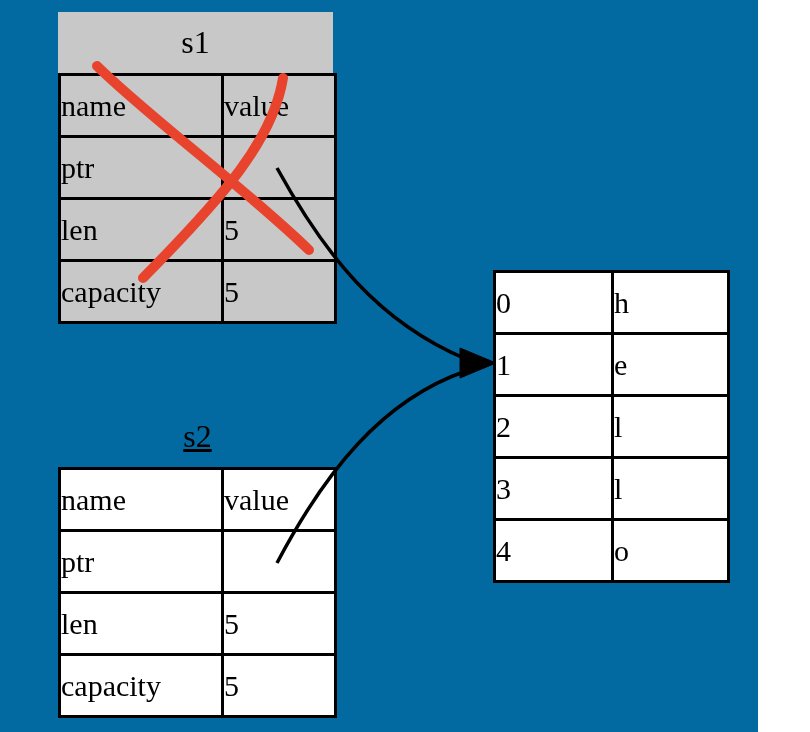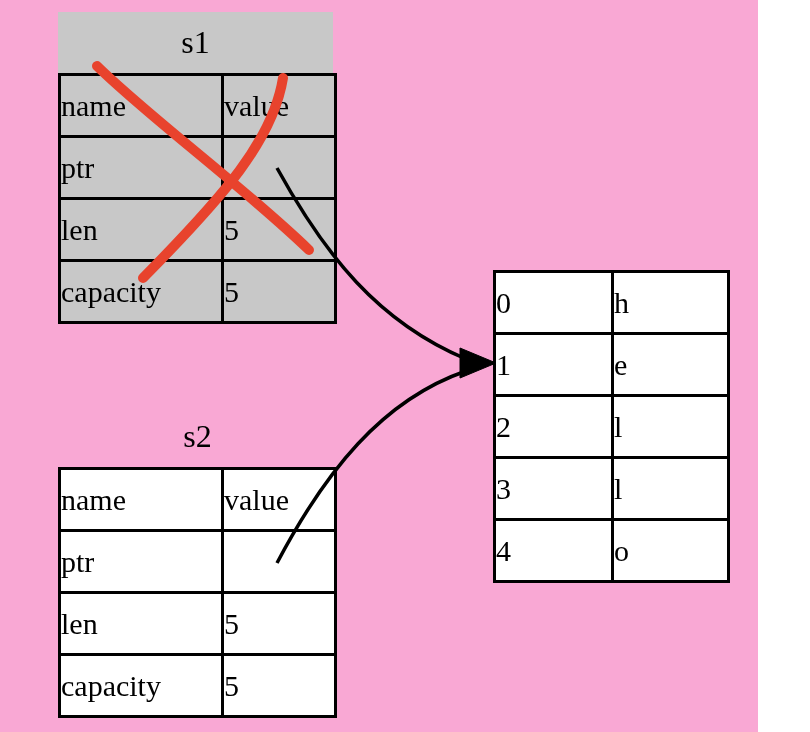--- a/index.html
+++ b/index.html
@@ -1,20 +1,20 @@
 <!DOCTYPE html>
 <html><head>
 <meta charset="utf-8">
 <style>
   html, body { margin: 0; padding: 0; background: #ffffff; }
   #canvas {
     position: relative;
     width: 758px;
     height: 732px;
-    background: #f9a8d4;
+    background: #0369a1;
     overflow: hidden;
     font-family: "Liberation Serif", "DejaVu Serif", serif;
     color: #000000;
   }
   .mem-table {
     position: absolute;
     border-collapse: collapse;
     table-layout: fixed;
   }
   .mem-table td {
@@ -49,20 +49,21 @@
     display: flex; align-items: center; justify-content: center;
     font-size: 32px;
   }
   #s2-title {
     position: absolute;
     left: 58px; top: 412px;
     width: 279px; height: 48px;
     display: flex; align-items: center; justify-content: center;
     font-size: 32px;
     background: transparent;
+    text-decoration: underline;
   }
   #overlay {
     position: absolute;
     left: 0; top: 0;
     width: 810px; height: 732px;
     pointer-events: none;
   }
 </style>
 </head>
 <body>

